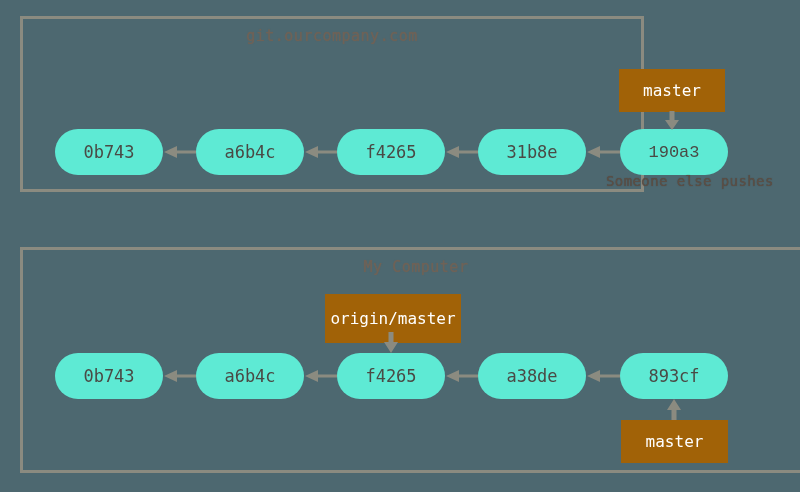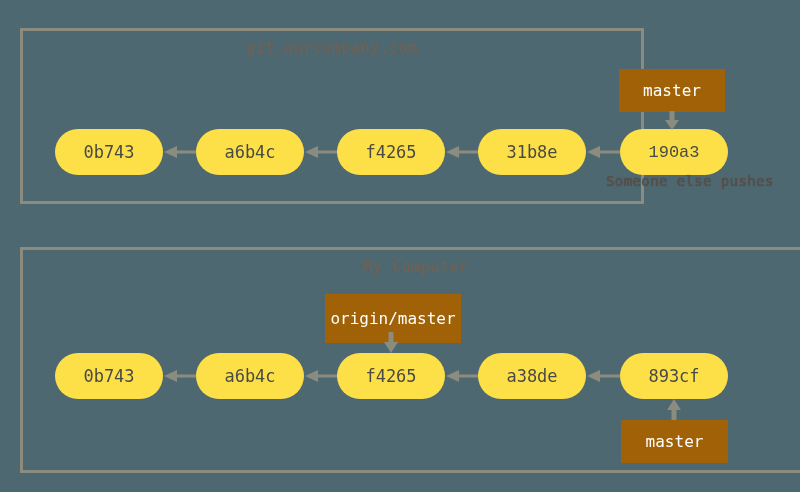--- a/index.html
+++ b/index.html
@@ -16,42 +16,42 @@
     overflow: hidden;
   }
 
   
   .panel {
     position: absolute;
     border: 3px solid #8b8b80;
     box-sizing: border-box;
     background: transparent;
   }
-  #panel-remote { left: 20px; top: 28px;  width: 624px; height: 176px; }
+  #panel-remote { left: 20px; top: 16px;  width: 624px; height: 176px; }
   #panel-local  { left: 20px; top: 247px; width: 792px; height: 226px; }
 
   .panel-title {
     position: absolute;
     top: 8px;
     left: 0;
     width: 100%;
     text-align: center;
     font-size: 15px;
     letter-spacing: 0.5px;
     color: #6e6257;
     text-shadow: 0 0 1px #6e6257;
     white-space: nowrap;
   }
 
   
   .commit {
     position: absolute;
     width: 108px;
     height: 46px;
-    background: #fde047;
+    background: #5eead4;
     border-radius: 23px;
     display: flex;
     align-items: center;
     justify-content: center;
     font-size: 17px;
     color: #4a4a45;
     box-sizing: border-box;
   }
 
   

